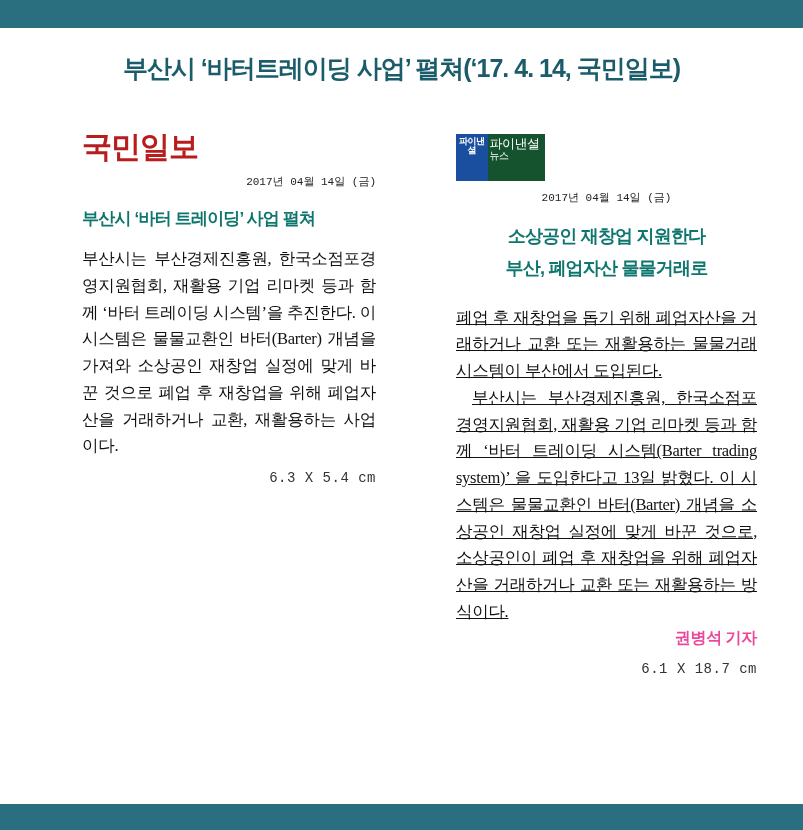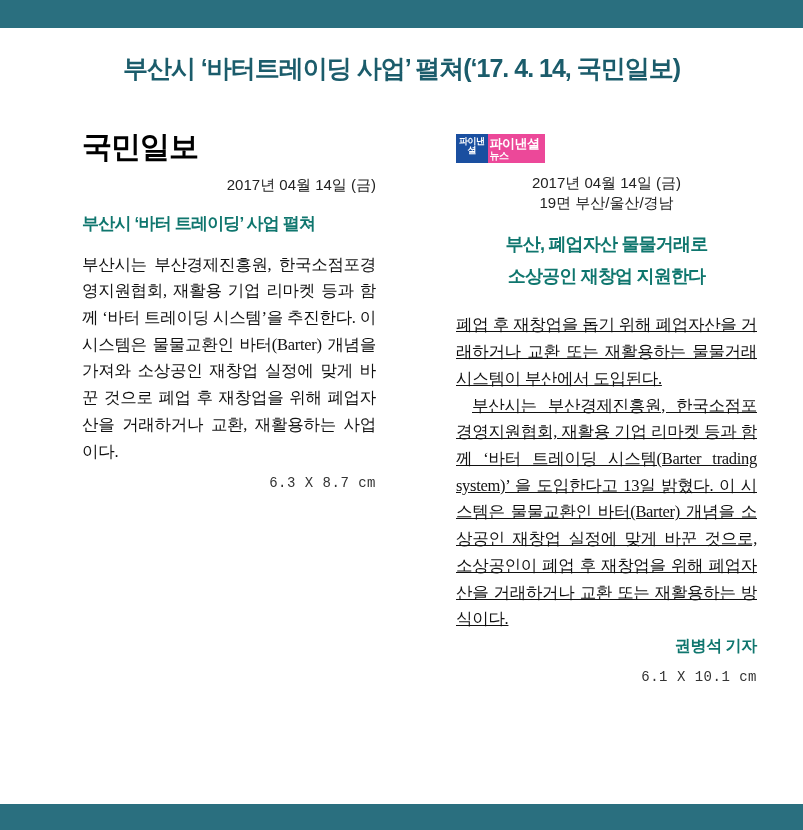--- a/index.html
+++ b/index.html
@@ -69,21 +69,21 @@
     width: 403px;
     padding-left: 56px;
     padding-right: 46px;
   }
 
   
   .masthead-left {
     font-family: "Liberation Serif", serif;
     font-weight: bold;
     font-size: 30px;
-    color: #000000;
+    color: #b91c1c;
     letter-spacing: -1px;
     line-height: 1.1;
     margin-bottom: 12px;
   }
   
   .masthead-right {
     display: inline-flex;
     align-items: stretch;
     margin-bottom: 10px;
   }
@@ -91,37 +91,37 @@
     background: #1a4fa0;
     color: #ffffff;
     font-size: 9px;
     font-weight: bold;
     line-height: 1.05;
     padding: 3px 3px 2px 3px;
     text-align: center;
     letter-spacing: -0.5px;
   }
   .logo-txt {
-    background: #ec4899;
+    background: #14532d;
     color: #ffffff;
     font-size: 13px;
-    font-weight: bold;
+    font-weight: normal;
     line-height: 1.05;
-    padding: 3px 5px 2px 2px;
+    padding: 3px 5px 20px 2px;
     letter-spacing: -0.5px;
     text-align: left;
   }
   .logo-txt .l2 {
     font-size: 10px;
     display: block;
   }
 
   .dateline {
-    font-family: Liberation Sans, sans-serif;
-    font-size: 15px;
+    font-family: Liberation Mono, monospace;
+    font-size: 11px;
     color: #222222;
     text-align: right;
     line-height: 1.35;
   }
   .col-right .dateline {
     text-align: center;
   }
 
   .headline {
     font-family: "Liberation Sans", sans-serif;
@@ -167,21 +167,21 @@
     font-size: 14px;
     color: #333333;
     text-align: right;
     margin-top: 10px;
     letter-spacing: 0.5px;
   }
   .byline {
     font-family: "Liberation Serif", serif;
     font-weight: bold;
     font-size: 16px;
-    color: #0f766e;
+    color: #ec4899;
     float: right;
   }
   .clear { clear: both; }
 </style>
 </head>
 <body>
 
 <div class="slide">
 
   <div class="top-bar"></div>
@@ -197,49 +197,48 @@
       <div class="dateline">
         <div>2017년 04월 14일 (금)</div>
       </div>
 
       <div class="headline">부산시 ‘바터 트레이딩’ 사업 펼쳐</div>
 
       <div class="body-text">
         <p>부산시는 부산경제진흥원, 한국소점포경영지원협회, 재활용 기업 리마켓 등과 함께 ‘바터 트레이딩 시스템’을 추진한다. 이 시스템은 물물교환인 바터(Barter) 개념을 가져와 소상공인 재창업 실정에 맞게 바꾼 것으로 폐업 후 재창업을 위해 폐업자산을 거래하거나 교환, 재활용하는 사업이다.</p>
       </div>
 
-      <div class="size-note">6.3 X 8.7 cm</div>
+      <div class="size-note">6.3 X 5.4 cm</div>
     </div>
 
     <div class="col col-right">
       <div class="masthead-right">
         <div class="logo-sq">
           <span>파이낸</span><br>
           <span>셜</span>
         </div>
         <div class="logo-txt">
           <span>파이낸셜</span>
           <span class="l2">뉴스</span>
         </div>
       </div>
 
       <div class="dateline">
         <div>2017년 04월 14일 (금)</div>
-        <div>19면 부산/울산/경남</div>
       </div>
 
       <div class="headline">
+        <div>소상공인 재창업 지원한다</div>
         <div>부산, 폐업자산 물물거래로</div>
-        <div>소상공인 재창업 지원한다</div>
       </div>
 
       <div class="body-text">
         <p>폐업 후 재창업을 돕기 위해 폐업자산을 거래하거나 교환 또는 재활용하는 물물거래 시스템이 부산에서 도입된다.</p>
         <p class="indent">부산시는 부산경제진흥원, 한국소점포경영지원협회, 재활용 기업 리마켓 등과 함께 ‘바터 트레이딩 시스템(Barter trading system)’ 을 도입한다고 13일 밝혔다. 이 시스템은 물물교환인 바터(Barter) 개념을 소상공인 재창업 실정에 맞게 바꾼 것으로, 소상공인이 폐업 후 재창업을 위해 폐업자산을 거래하거나 교환 또는 재활용하는 방식이다.</p>
         <div class="byline">권병석 기자</div>
         <div class="clear"></div>
       </div>
 
-      <div class="size-note">6.1 X 10.1 cm</div>
+      <div class="size-note">6.1 X 18.7 cm</div>
     </div>
 
   </div>
 </div>
 
 </body></html>

